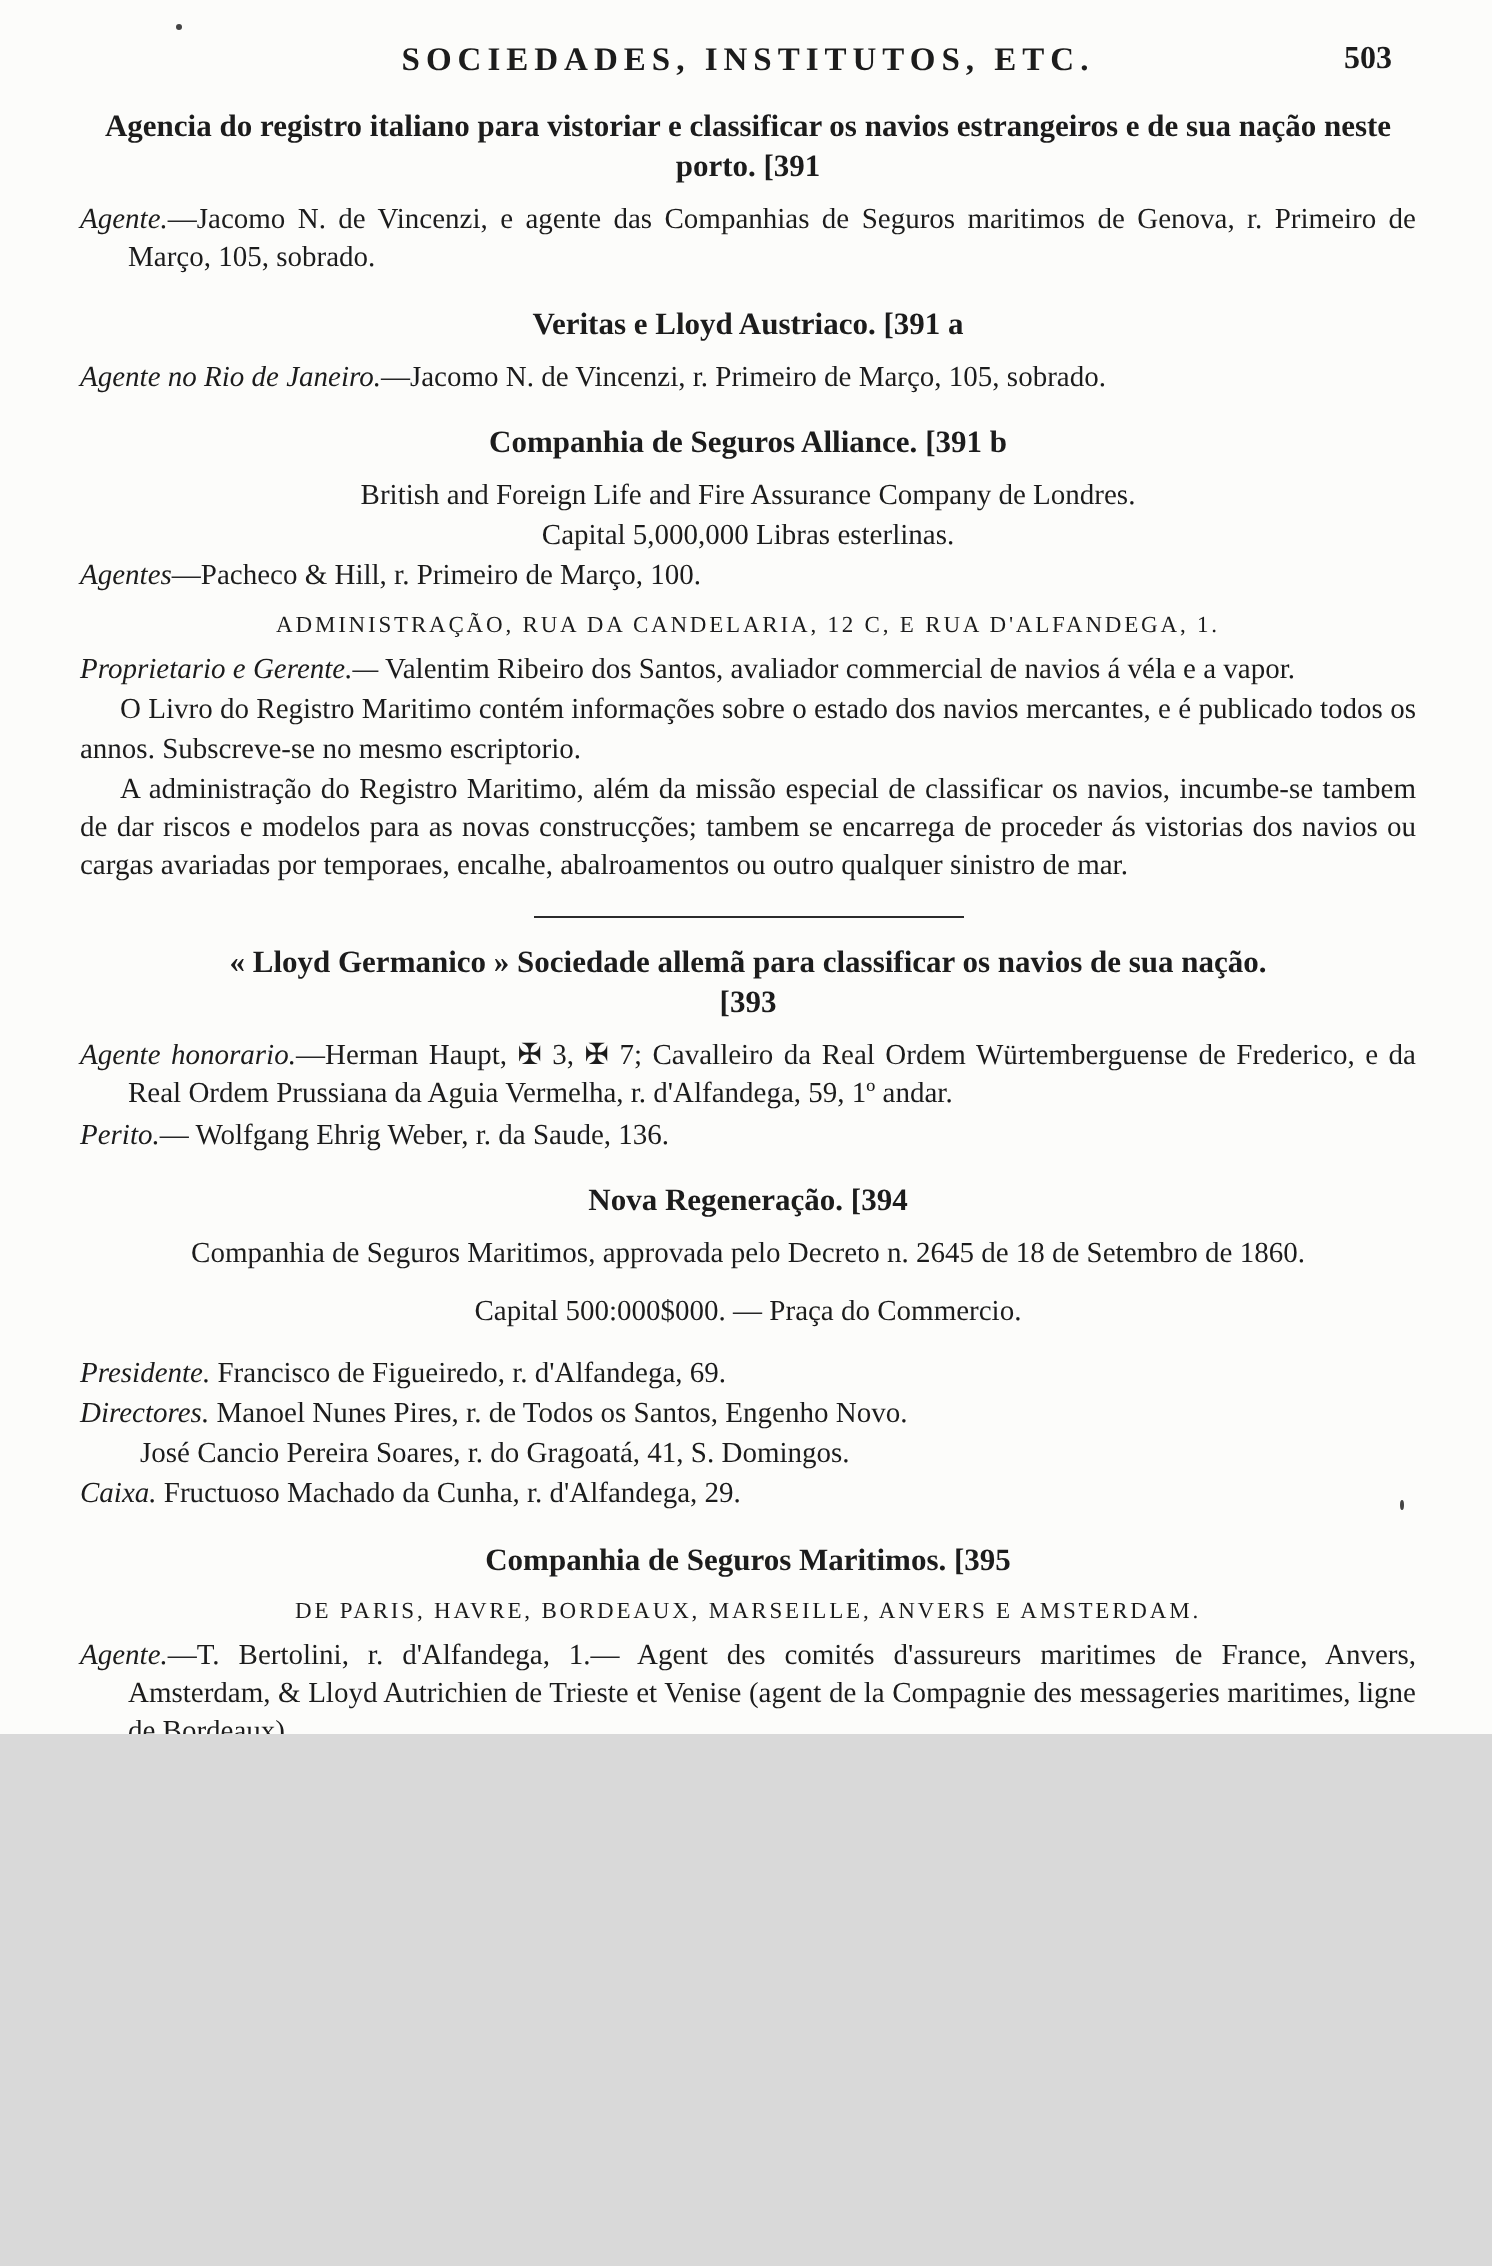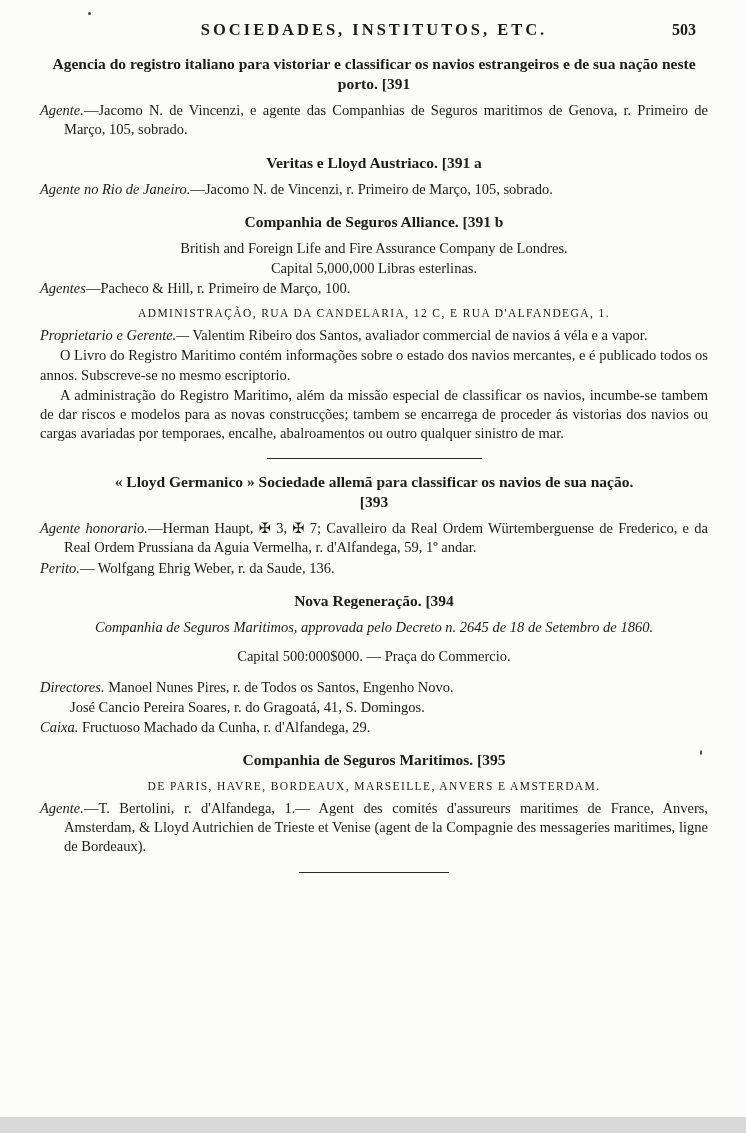--- a/index.html
+++ b/index.html
@@ -1,18 +1,18 @@
 <!DOCTYPE html>
 <html><head>
 <meta charset="utf-8">
 <style>
   * { margin:0; padding:0; box-sizing:border-box; }
   html,body { background:#d9d9d9; }
   .page {
-    width:746px; height:1117px;
+    width:746px; height:867px;
     background:#fcfcfa;
     color:#1c1c1c;
     font-family:"Liberation Serif", serif;
     padding:20px 38px 0 40px;
     position:relative;
     overflow:hidden;
   }
   .running-header {
     position:relative;
     text-align:center;
@@ -48,21 +48,20 @@
   .center { text-align:center; }
   .it { font-style:italic; }
   .smallline {
     text-align:center;
     font-size:11.5px;
     letter-spacing:1.4px;
     margin:9px 0 7px 0;
   }
   .cap-line { text-align:center; margin:10px 0 12px 0;font-family:Liberation Serif, serif; }
   .subtitle-line {
-    font-style:italic;
     text-align:center;
     max-width:560px;
     margin:4px auto 8px auto;
   }
   .officer-cont { padding-left:30px; }
   .rule { border-top:1px solid #2b2b2b; }
   .rule-mid { width:215px; margin:15px auto 10px auto; }
   .rule-bottom { width:150px; margin:16px auto 0 auto; }
   .speck { position:absolute; background:#444; border-radius:50%; }
 </style>
@@ -122,20 +121,23 @@
     <span class="it">Perito.</span><span>— Wolfgang Ehrig Weber, r. da Saude, 136.</span>
   </p>
 
   <div class="entry-heading">
     <span>Nova Regeneração.</span>
     <span>[394</span>
   </div>
   <p class="subtitle-line">Companhia de Seguros Maritimos, approvada pelo Decreto n. 2645 de 18 de Setembro de 1860.</p>
   <p class="cap-line">Capital 500:000$000. — Praça do Commercio.</p>
   <p class="hang">
+    <span class="it">Presidente.</span><span> Francisco de Figueiredo, r. d'Alfandega, 69.</span>
+  </p>
+  <p class="hang">
     <span class="it">Directores.</span><span> Manoel Nunes Pires, r. de Todos os Santos, Engenho Novo.</span>
   </p>
   <p class="officer-cont">
     <span class="it"></span><span>José Cancio Pereira Soares, r. do Gragoatá, 41, S. Domingos.</span>
   </p>
   <p class="hang">
     <span class="it">Caixa.</span><span> Fructuoso Machado da Cunha, r. d'Alfandega, 29.</span>
   </p>
 
   <div class="entry-heading">

